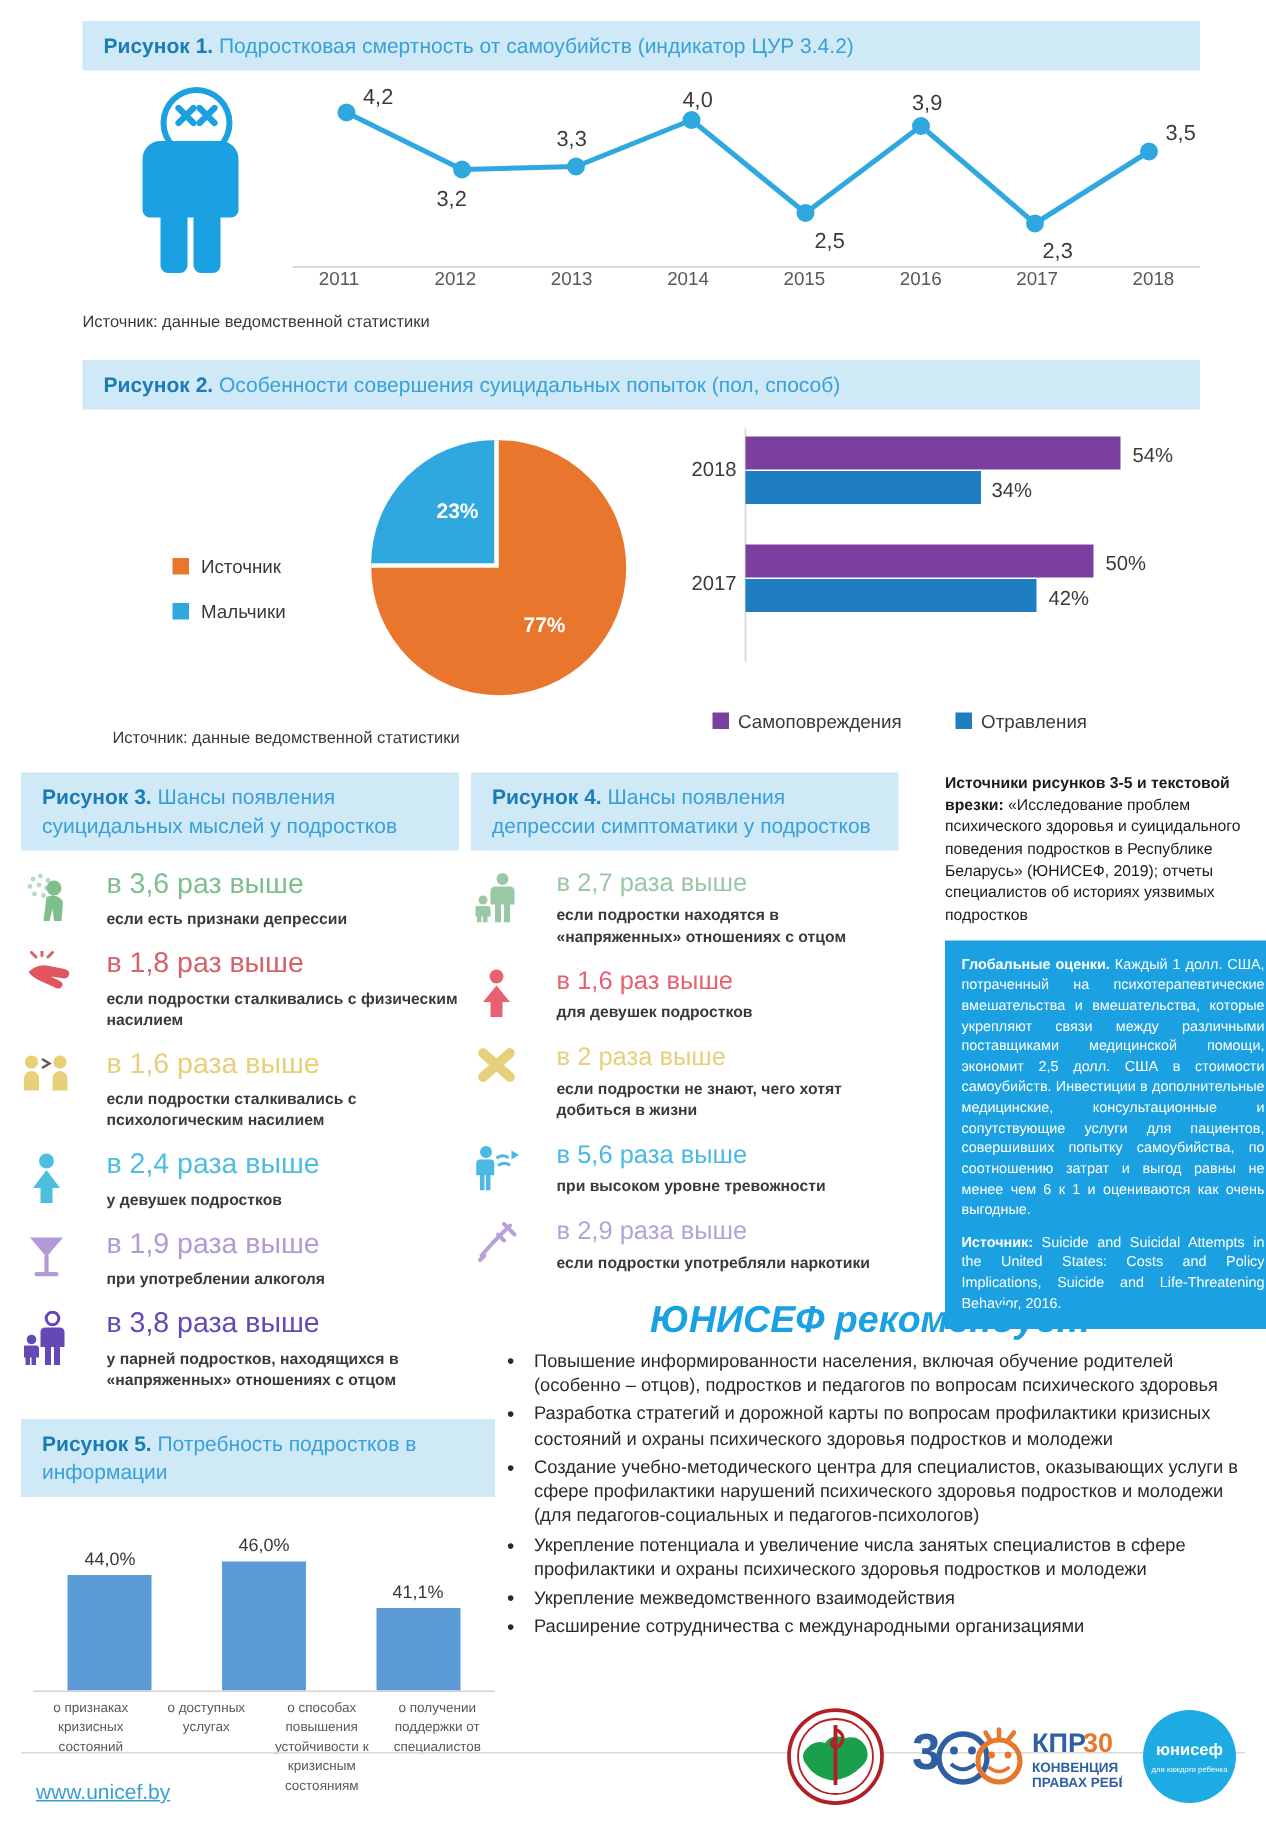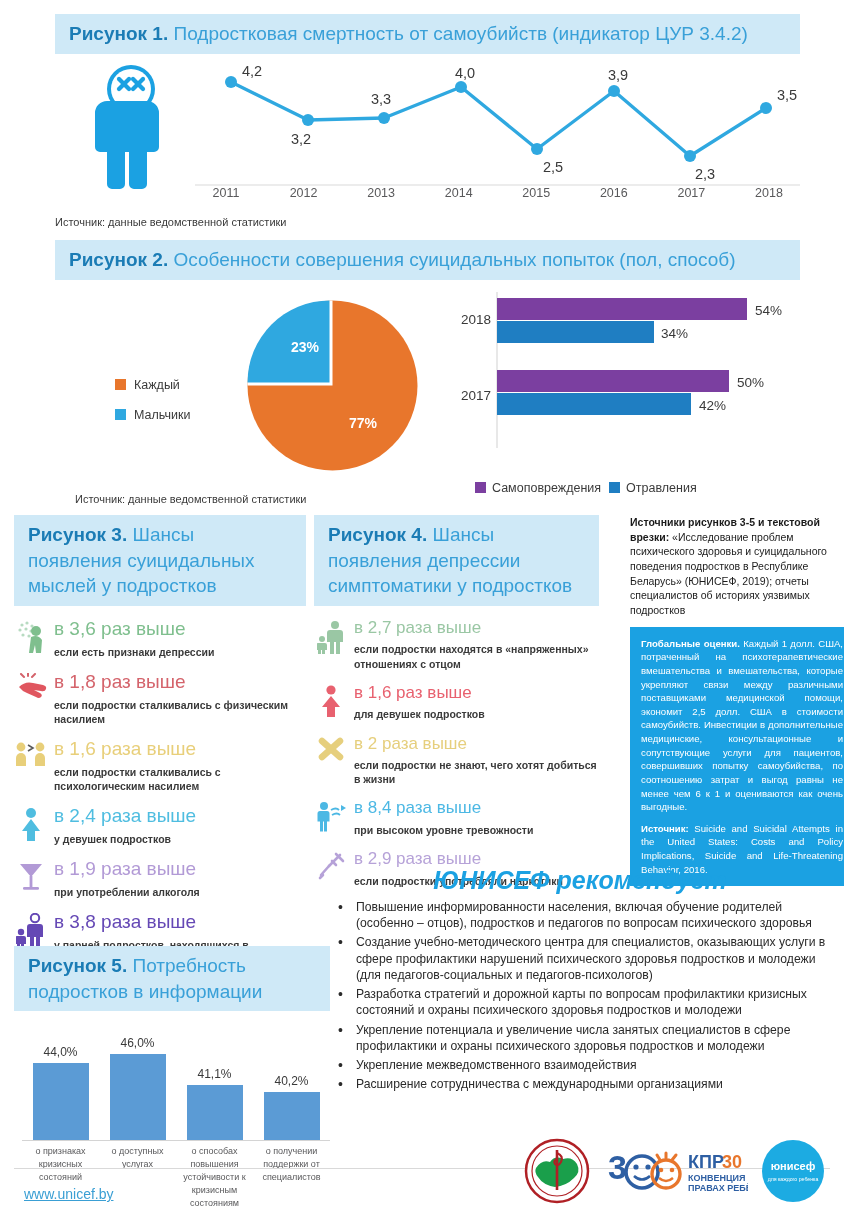--- a/index.html
+++ b/index.html
@@ -10,21 +10,21 @@
     font-family: "Liberation Sans", sans-serif;
     color: #3a3a3a;
     overflow: hidden;
   }
   .page { position: relative; width: 844px; height: 1219px; }
 
   
   .banner {
     background: #cfe9f7;
     padding: 7px 14px;
-    font-size: 19px;
+    font-size: 14px;
     line-height: 1.35;
     color: #39a0d8;
   }
   .banner .num { color: #1b7cb5; font-weight: bold; }
 
   
   .fig1-wrap { position: absolute; left: 55px; top: 14px; width: 745px; }
   .fig1-body { position: relative; height: 150px; margin-top: 6px; }
   .person-icon { position: absolute; left: 30px; top: 4px; }
   .line-chart { position: absolute; left: 140px; top: 0; width: 605px; height: 150px; }
@@ -42,31 +42,31 @@
   .fig2-wrap { position: absolute; left: 55px; top: 240px; width: 745px; }
   .fig2-body { position: relative; height: 225px; margin-top: 8px; }
   .pie-legend { position: absolute; left: 60px; top: 90px; font-size: 12.5px; }
   .pie-legend .row { display: flex; align-items: center; gap: 8px; margin-bottom: 16px; }
   .sw { width: 11px; height: 11px; display: inline-block; }
   .pie-holder { position: absolute; left: 190px; top: 10px; }
   .fig2-source { position: absolute; left: 20px; top: 205px; font-size: 11px; }
   .bar-h-chart { position: absolute; left: 390px; top: 0; width: 355px; height: 180px; }
   .bar-legend {
     position: absolute; left: 420px; top: 193px;
-    display: flex; gap: 8px; font-size: 12.5px; color: #3a3a3a;
+    display: flex; gap: 36px; font-size: 12.5px; color: #3a3a3a;
   }
   .bar-legend .row { display: flex; align-items: center; gap: 6px; }
 
   
   .cols { position: absolute; left: 14px; top: 515px; width: 816px; }
   .col3 { position: absolute; left: 0; top: 0; width: 292px; }
   .col4 { position: absolute; left: 300px; top: 0; width: 285px; }
   .col5 { position: absolute; left: 616px; top: 0; width: 224px; }
 
-  .stat { display: flex; gap: 6px; margin-top: 12px; }
+  .stat { display: flex; gap: 23px; margin-top: 12px; }
   .stat .ic { width: 34px; min-width: 34px; text-align: center; padding-top: 2px; }
   .stat .tx .big { font-size: 19px; line-height: 1.15; font-weight: 400; }
   .col4 .stat .tx .big { font-size: 17px; }
   .stat .tx .sm { font-size: 10.5px; font-weight: bold; color: #3a3a3a; line-height: 1.35; margin-top: 5px; }
 
   .src-note { font-size: 10.5px; line-height: 1.4; color: #1b1b1b; }
   .src-note b { font-weight: bold; }
   .blue-box {
     background: #1ba1e2; color: #ffffff; padding: 10px 11px;
     font-size: 9.6px; line-height: 1.42; text-align: justify; margin-top: 9px;
@@ -177,21 +177,21 @@
     <div class="banner">
       <span class="num">Рисунок 2.</span>
       <span>Особенности совершения суицидальных попыток (пол, способ)</span>
     </div>
 
     <div class="fig2-body">
 
       <div class="pie-legend">
         <div class="row">
           <span class="sw" style="background:#e8762c"></span>
-          <span>Каждый</span>
+          <span>Источник</span>
         </div>
         <div class="row">
           <span class="sw" style="background:#2fa8e0"></span>
           <span>Мальчики</span>
         </div>
       </div>
 
       <div class="pie-holder">
         <svg width="175" height="175" viewBox="0 0 175 175">
           <circle cx="87.5" cy="87.5" r="85" fill="#e8762c"></circle>
@@ -395,21 +395,21 @@
             <circle cx="8" cy="6" r="4" fill="#4cb8e4"></circle>
             <path d="M5 11 h6 a2.5 2.5 0 0 1 2.5 2.5 v8 h-2.5 v10 h-3 v-10 h-1 v10 h-3 v-10 h-2.5 v-8 a2.5 2.5 0 0 1 2.5 -2.5 z" fill="#4cb8e4"></path>
             <g fill="none" stroke="#4cb8e4" stroke-width="1.8">
               <path d="M15 10 q5 -3 8 0"></path>
                 <path d="M16 15 q5 -3 8 0"></path>
             </g>
             <path d="M25 5 l5 3 -5 3 z" fill="#4cb8e4"></path>
           </svg>
         </div>
         <div class="tx">
-          <div class="big" style="color:#4cb8e4">в 8,4 раза выше</div>
+          <div class="big" style="color:#4cb8e4">в 5,6 раза выше</div>
           <div class="sm">при высоком уровне тревожности</div>
         </div>
       </div>
 
       <div class="stat">
         <div class="ic">
           <svg width="30" height="30" viewBox="0 0 30 30">
             <g stroke="#b6a2d8" stroke-width="2.6" stroke-linecap="round" fill="none">
               <line x1="24" y1="4" x2="13" y2="15"></line>
               <line x1="20" y1="3" x2="27" y2="10"></line>
@@ -453,41 +453,37 @@
           <div class="vb-rect" style="height:77px"></div>
         </div>
         <div class="vb-col">
           <div class="vb-val">46,0%</div>
           <div class="vb-rect" style="height:86px"></div>
         </div>
         <div class="vb-col">
           <div class="vb-val">41,1%</div>
           <div class="vb-rect" style="height:55px"></div>
         </div>
-        <div class="vb-col">
-          <div class="vb-val">40,2%</div>
-          <div class="vb-rect" style="height:48px"></div>
-        </div>
       </div>
       <div class="vb-axis"></div>
       <div class="vb-labels">
         <div>о признаках кризисных состояний</div>
         <div>о доступных услугах</div>
         <div>о способах повышения устойчивости к кризисным состояниям</div>
         <div>о получении поддержки от специалистов</div>
       </div>
     </div>
   </div>
 
   <div class="recs">
     <h2>ЮНИСЕФ рекомендует</h2>
     <ul>
       <li>Повышение информированности населения, включая обучение родителей (особенно – отцов), подростков и педагогов по вопросам психического здоровья</li>
+      <li>Разработка стратегий и дорожной карты по вопросам профилактики кризисных состояний и охраны психического здоровья подростков и молодежи</li>
       <li>Создание учебно-методического центра для специалистов, оказывающих услуги в сфере профилактики нарушений психического здоровья подростков и молодежи  (для педагогов-социальных и педагогов-психологов)</li>
-      <li>Разработка стратегий и дорожной карты по вопросам профилактики кризисных состояний и охраны психического здоровья подростков и молодежи</li>
       <li>Укрепление потенциала и увеличение числа занятых специалистов в сфере профилактики и охраны психического здоровья подростков и молодежи</li>
       <li>Укрепление межведомственного взаимодействия</li>
       <li>Расширение сотрудничества с международными организациями</li>
     </ul>
   </div>
 
   <div class="footer-rule"></div>
   <a class="url" href="#">www.unicef.by</a>
 
   <div class="logos">

